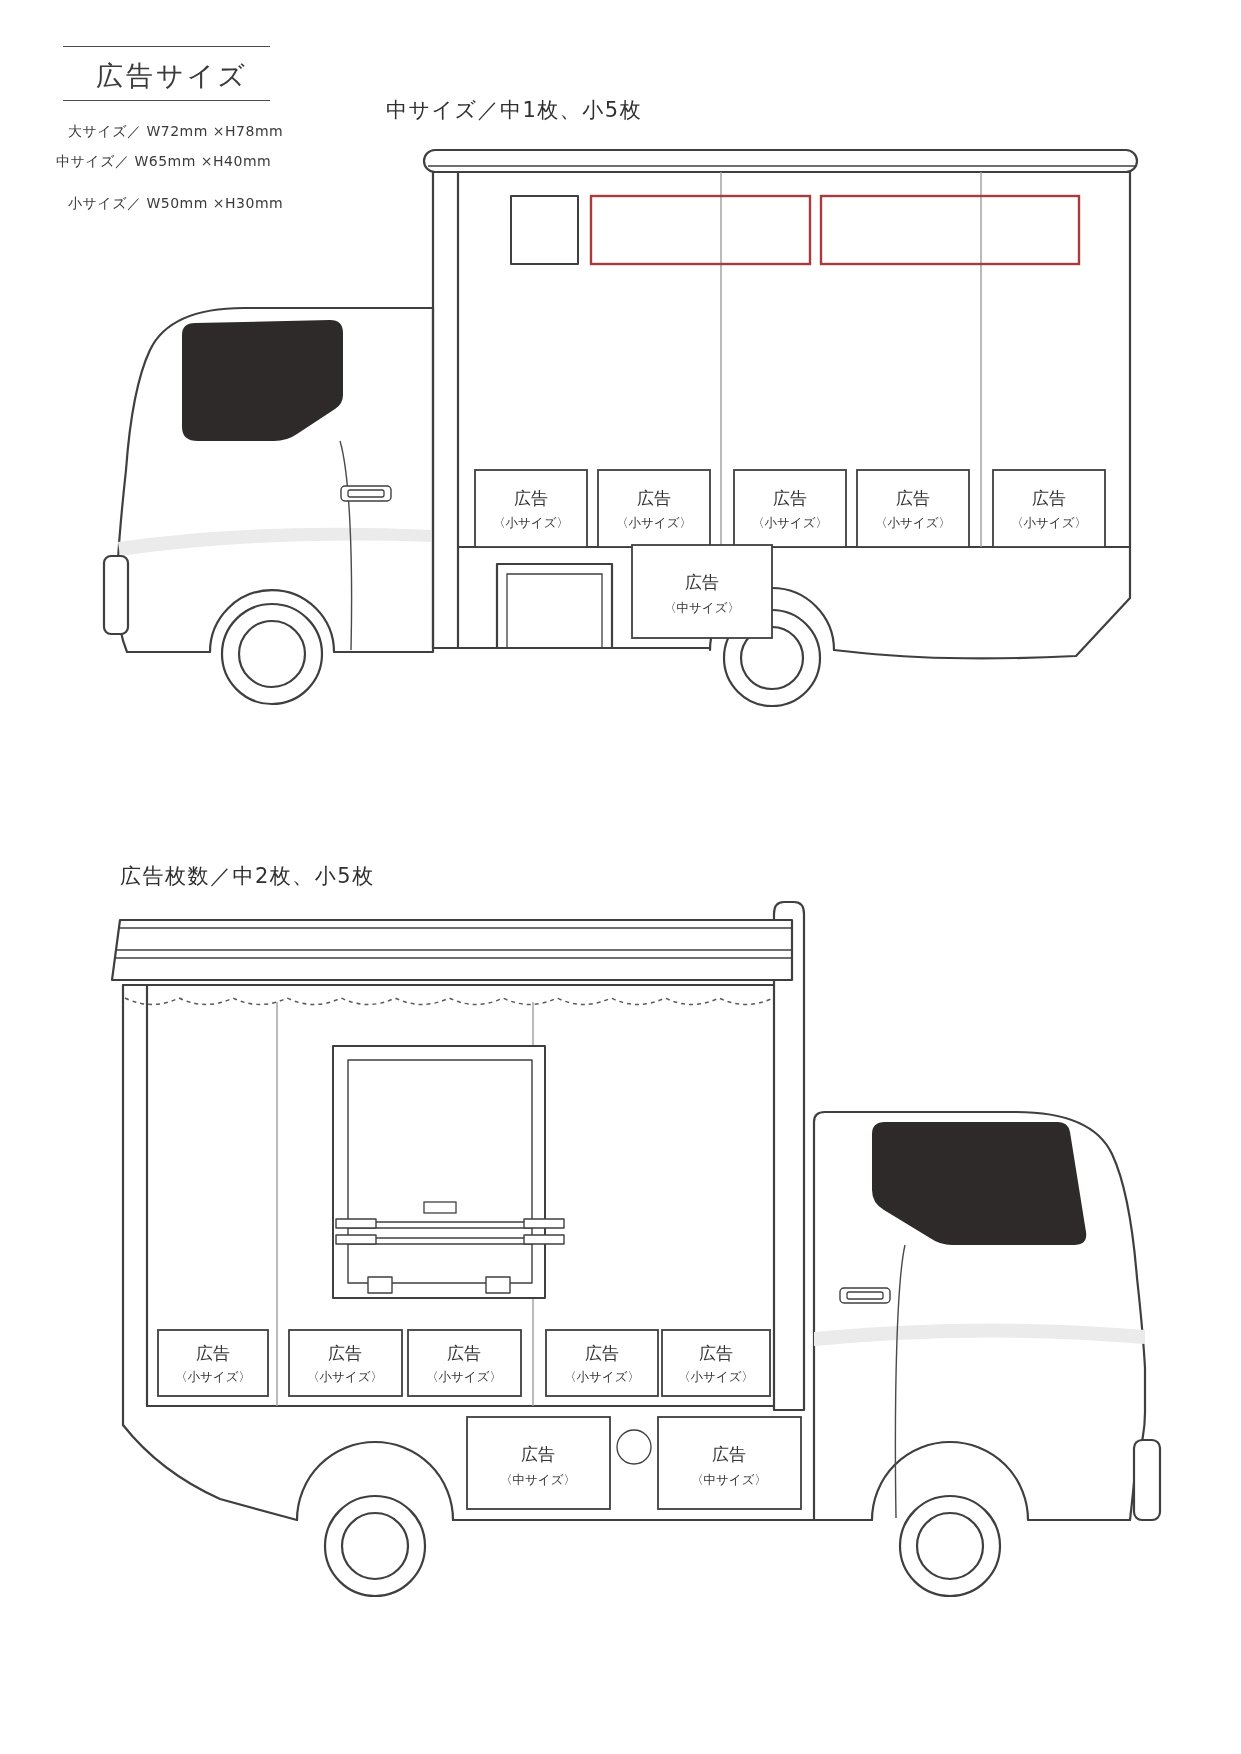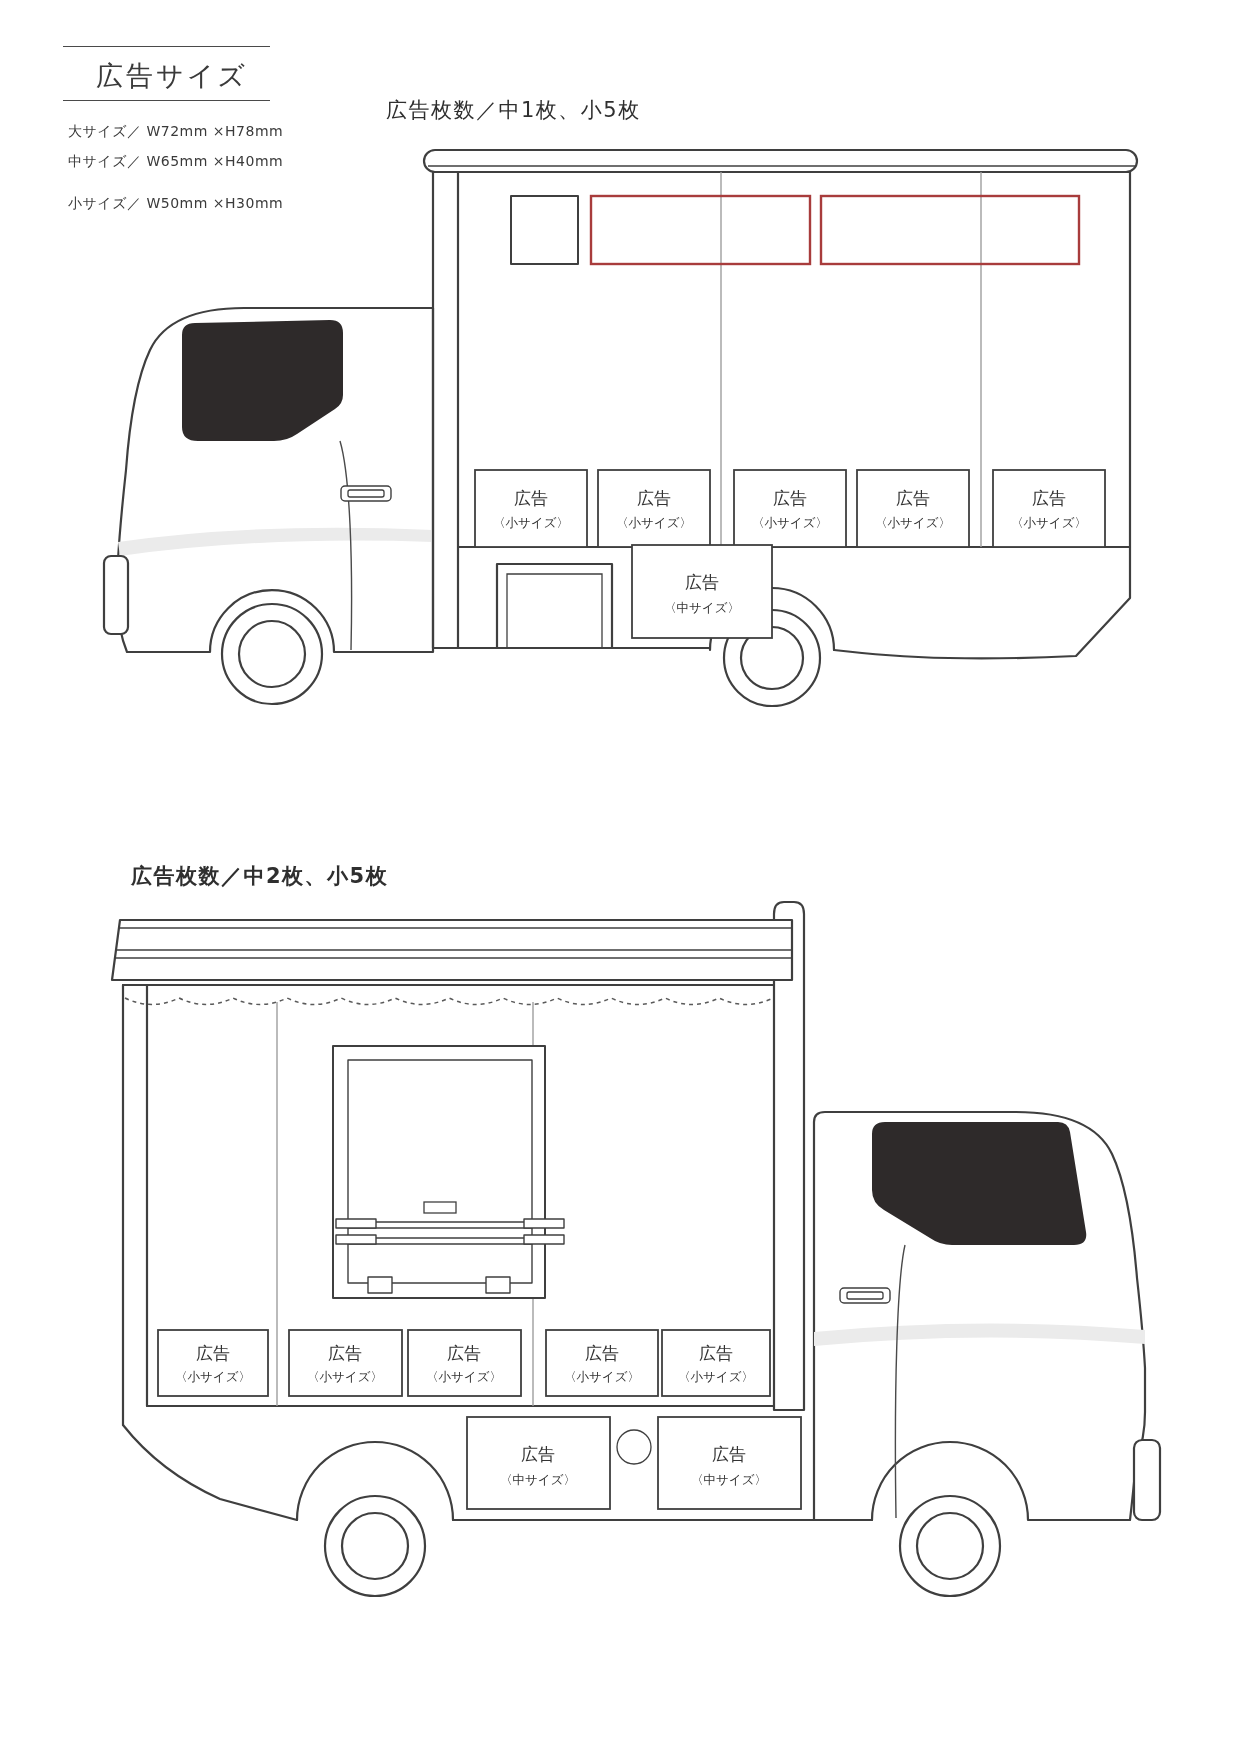--- a/index.html
+++ b/index.html
@@ -30,26 +30,26 @@
 </head>
 <body>
 
 <div class="page">
 
   <div>
     <div class="legend-rule" style="left:63px;top:46px;width:207px;"></div>
     <h1 class="legend-title" style="left:96px;top:58px;">広告サイズ</h1>
     <div class="legend-rule" style="left:63px;top:100px;width:207px;"></div>
     <div class="legend-item" style="left:68px;top:123px;">大サイズ／ W72mm ×H78mm</div>
-    <div class="legend-item" style="left:68px;top:153px;">中サイズ／ W65mm ×H40mm</div>
+    <div class="legend-item" style="left:56px;top:153px;">中サイズ／ W65mm ×H40mm</div>
     <div class="legend-item" style="left:68px;top:195px;">小サイズ／ W50mm ×H30mm</div>
   </div>
 
-  <div class="truck-title" style="left:386px;top:96px;">広告枚数／中1枚、小5枚</div>
-  <div class="truck-title" style="left:131px;top:862px;font-weight:bold;">広告枚数／中2枚、小5枚</div>
+  <div class="truck-title" style="left:386px;top:96px;">中サイズ／中1枚、小5枚</div>
+  <div class="truck-title" style="left:120px;top:862px;">広告枚数／中2枚、小5枚</div>
 
   <svg width="1241" height="1754" viewBox="0 0 1241 1754">
 
     <g>
 
       <path class="fw" d="M433,308 L244,308 Q170,308 150,350 Q132,388 126,470 Q120,525 118,560 L118,604 Q118,630 127,652 L210,652 A62,62 0 0 1 334,652 L433,652 Z"></path>
 
       <path class="swoosh" d="M118,542 Q260,522 433,530 L433,542 Q260,536 120,556 Z" fill="#ebebeb"></path>
 
       <path d="M182,335 Q182,323 195,323 L330,320 Q343,320 343,333 L343,395 Q343,404 335,409 L297,434 Q287,441 274,441 L198,441 Q182,441 182,427 Z" fill="#2e2a2a"></path>

